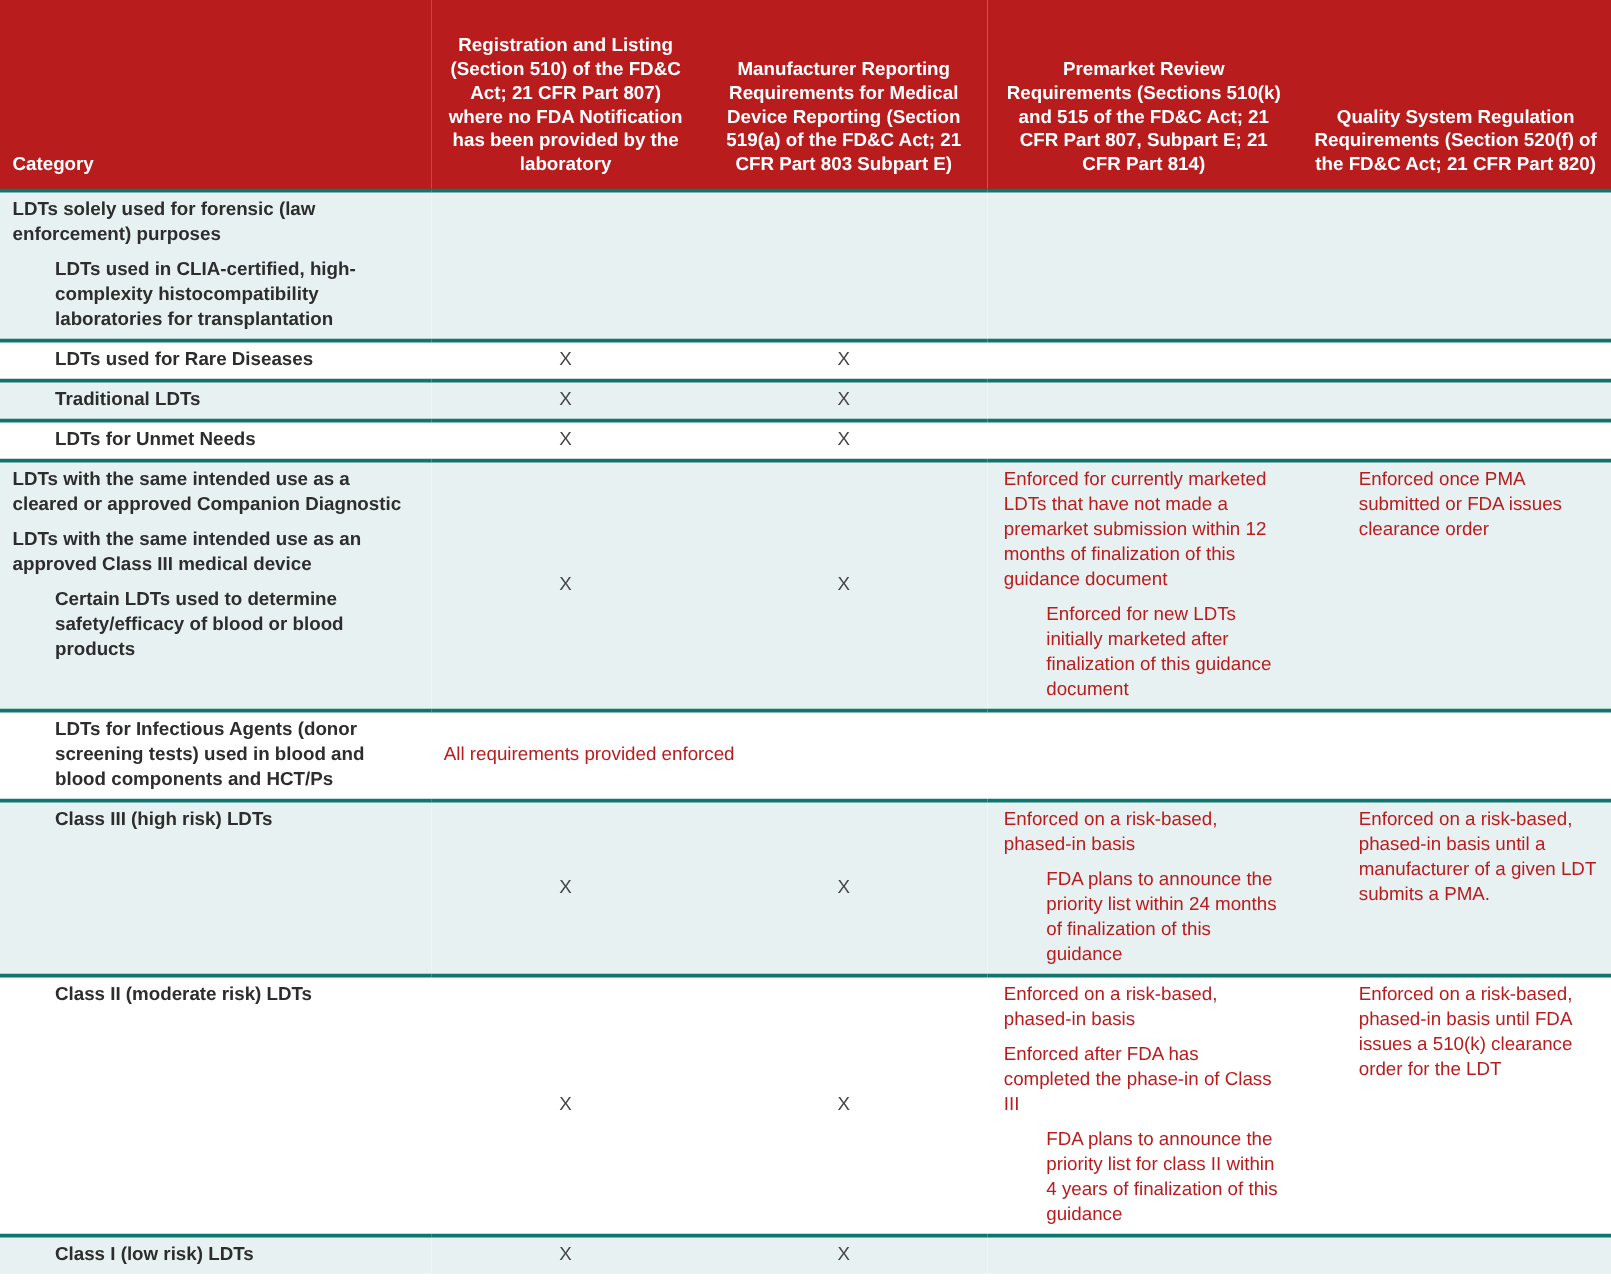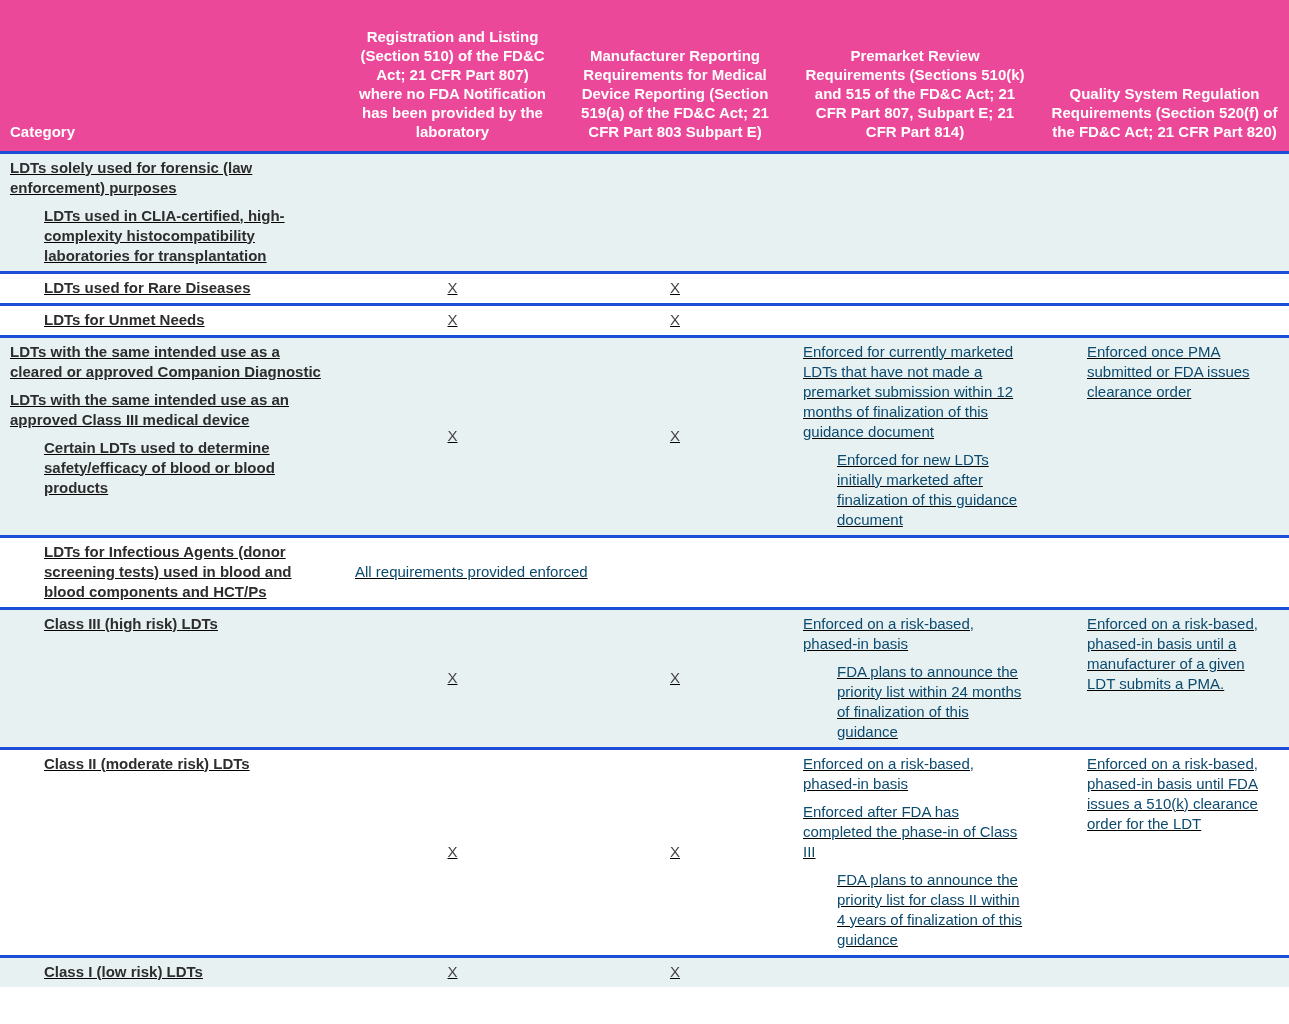--- a/index.html
+++ b/index.html
@@ -7,43 +7,43 @@
     width: 1289px; height: 1024px; overflow: hidden;
     background: #ffffff;
     font-family: "Liberation Sans", sans-serif;
   }
   table.ldt {
     width: 1289px;
     border-collapse: collapse;
     table-layout: fixed;
   }
   thead th {
-    background: #ec4899;
+    background: #b91c1c;
     color: #ffffff;
     font-weight: bold;
     font-size: 15px;
     line-height: 19px;
     vertical-align: bottom;
     text-align: center;
     padding: 8px 10px 10px 10px;
     height: 152px;
     box-sizing: border-box;
   }
   thead th.cat-head {
     text-align: left;
     padding-left: 10px;
     margin-left: 15px;
   }
-  tbody tr { border-top: 3px solid #1d4ed8; text-decoration: underline; }
+  tbody tr { border-top: 3px solid #0f766e; }
   tbody tr.tint  { background: #E7F1F2; }
   tbody tr.plain { background: #ffffff; padding-left: 36px; }
   tbody td {
     font-size: 15px;
     line-height: 20px;
-    color: #0c4a6e;
+    color: #b91c1c;
     padding: 4px 12px 5px 10px;
     vertical-align: top;
     box-sizing: border-box;
   }
   td.cat {
     font-weight: bold;
     color: #2D2D2D;
   }
   td.xcell {
     text-align: center;
@@ -83,20 +83,29 @@
           <p>LDTs used in CLIA-certified, high-complexity histocompatibility laboratories for transplantation</p>
         </td>
         <td class="xcell"></td>
         <td class="xcell"></td>
         <td class="req"></td>
         <td class="req"></td>
       </tr>
       <tr class="plain">
         <td class="cat">
           <p>LDTs used for Rare Diseases</p>
+        </td>
+        <td class="xcell">X</td>
+        <td class="xcell">X</td>
+        <td class="req"></td>
+        <td class="req"></td>
+      </tr>
+      <tr class="tint">
+        <td class="cat">
+          <p>Traditional LDTs</p>
         </td>
         <td class="xcell">X</td>
         <td class="xcell">X</td>
         <td class="req"></td>
         <td class="req"></td>
       </tr>
       <tr class="plain">
         <td class="cat">
           <p>LDTs for Unmet Needs</p>
         </td>

